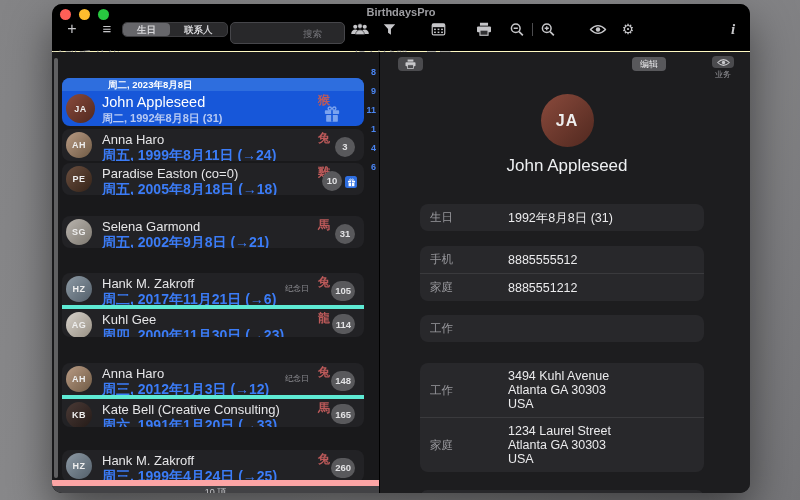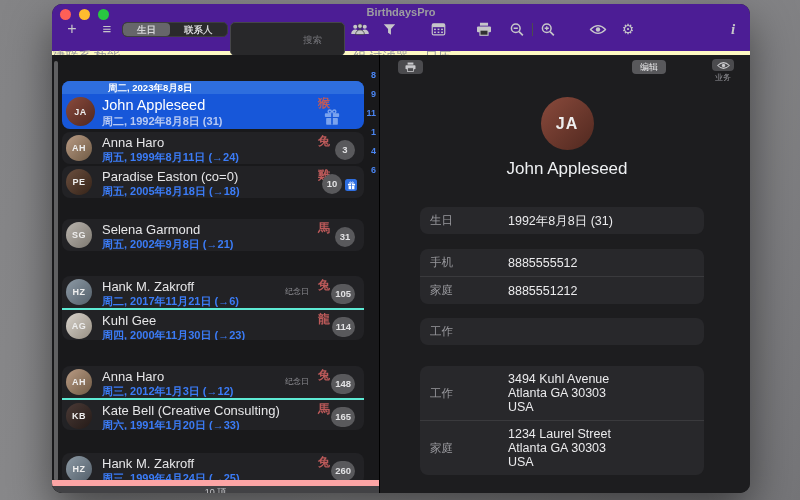--- a/index.html
+++ b/index.html
@@ -5,66 +5,66 @@
   * { margin:0; padding:0; box-sizing:border-box; }
   html,body { width:800px; height:500px; overflow:hidden; }
   body { font-family:"Liberation Sans", sans-serif;
          background:linear-gradient(115deg,#848486 0%,#8e8e90 55%,#757578 100%); }
 
   .window { position:absolute; left:52px; top:4px; width:698px; height:489px;
             border-radius:10px; overflow:hidden; background:#1d1d1f;
             box-shadow:0 18px 45px rgba(0,0,0,.5); display:flex; flex-direction:column; }
 
   
-  .chrome { background:#4c1d95; border-bottom:4px solid #fef9c3; flex:0 0 47px; position:relative; }
+  .chrome { background:#000000; border-bottom:1px solid #fef9c3; flex:0 0 47px; position:relative; }
   .titlebar { height:17px; position:relative; }
   .traffic { position:absolute; left:8px; top:5px; display:flex; gap:8px; }
   .light { width:11px; height:11px; border-radius:50%; display:inline-block; }
   .win-title { text-align:center; font-size:11px; font-weight:bold; color:#9d9da1; line-height:17px; }
 
   .toolbar { position:relative; height:30px; }
   .tb-item { position:absolute; top:0; transform:translateX(-50%); display:flex; flex-direction:column;
              align-items:center; color:#c6c6c9; cursor:default; }
   .tb-glyph { height:16px; display:flex; align-items:center; justify-content:center; font-size:15px; line-height:16px; }
   .tb-label { font-size:13px; color:#95959a; margin-top:11px; white-space:nowrap; }
   .tb-sep { position:absolute; top:2px; width:1px; height:13px; background:#4c4c4f; }
 
   .segmented { position:absolute; left:70px; top:1px; height:15px; display:flex; background:#2a2a2c;
                border:1px solid #3d3d40; border-radius:5px; overflow:hidden; }
   .seg-opt { font-size:9.5px; font-weight:bold; color:#d6d6d9; padding:0 14px; line-height:14px; }
   .seg-opt.sel { background:#66666a; border-radius:4px; }
 
   .searchbox { position:absolute; left:178px; top:1px; width:115px; height:22px; background:#28282a;
-               border:1px solid #46464a; border-radius:5px; display:flex; align-items:center; padding:16px 4px;gap:32px; }
+               border:1px solid #46464a; border-radius:5px; display:flex; align-items:center; padding:4px 4px;gap:32px; }
   .searchbox input { background:transparent; border:none; outline:none; color:#d6d6d9; font-size:9.5px; width:80px; }
   .searchbox input::placeholder { color:#77777c; }
 
   svg { display:block; }
 
   
   .content { flex:1; display:flex; min-height:0; }
   .list-pane { position:relative; width:328px; flex:0 0 328px; background:#19191b; border-right:1px solid #000; }
   .detail-pane { position:relative; flex:1; background:#1d1d1f; padding:4px 12px 0 16px; }
 
   .scrollbar { position:absolute; left:2px; top:6px; width:4px; height:420px; border-radius:2px;
                background:#9a9a9d; opacity:.55; }
   .rows { position:absolute; left:10px; top:0; width:302px; }
   .group { background:#222225; border-radius:8px; overflow:hidden; position:relative; }
   .group.selected { background:#1757d9; }
   .grp-header { height:13px; background:#2e6ede; color:#fff; font-size:9.5px; font-weight:bold;
                 line-height:13px; padding-left:46px; }
   .row { position:relative; height:32px; }
   .row.tall { height:35px; }
-  .row + .row { border-top:2px solid #5eead4; }
+  .row + .row { border-top:4px solid #5eead4; }
   .avatar { position:absolute; left:4px; top:3px; width:26px; height:26px; border-radius:50%;
             display:flex; align-items:center; justify-content:center;
             font-size:9px; font-weight:bold; color:#eee; letter-spacing:.5px; }
   .row.tall .avatar { width:29px; height:29px; }
   .r-name { position:absolute; left:40px; top:3px; font-size:13px; color:#e6e6e8; white-space:nowrap; }
-  .r-date { position:absolute; left:40px; top:18px; font-size:11px; font-weight:bold; color:#3b7cf7; white-space:nowrap; }
+  .r-date { position:absolute; left:40px; top:18px; font-size:14px; font-weight:bold; color:#3b7cf7; white-space:nowrap; }
   .row.tall .r-name { font-size:14.5px; top:3px; }
   .row.tall .r-date { top:20px; font-size:11px; }
   .selected .r-name { color:#fff; }
   .selected .r-date { color:#b7c9f3; }
   .zodiac { position:absolute; right:34px; top:1px; font-size:12px; font-weight:bold; color:#bd5a5a; }
   .tag { position:absolute; right:55px; top:10px; font-size:8px; color:#8e8e93; }
   .badge { position:absolute; right:9px; top:55%; transform:translateY(-50%); min-width:20px; height:20px;
            border-radius:10px; background:#59595c; color:#e2e2e4; font-size:9.5px; font-weight:bold;
            display:flex; align-items:center; justify-content:center; padding:0 4px; }
   .gift-big { position:absolute; right:23px; top:14px; }

